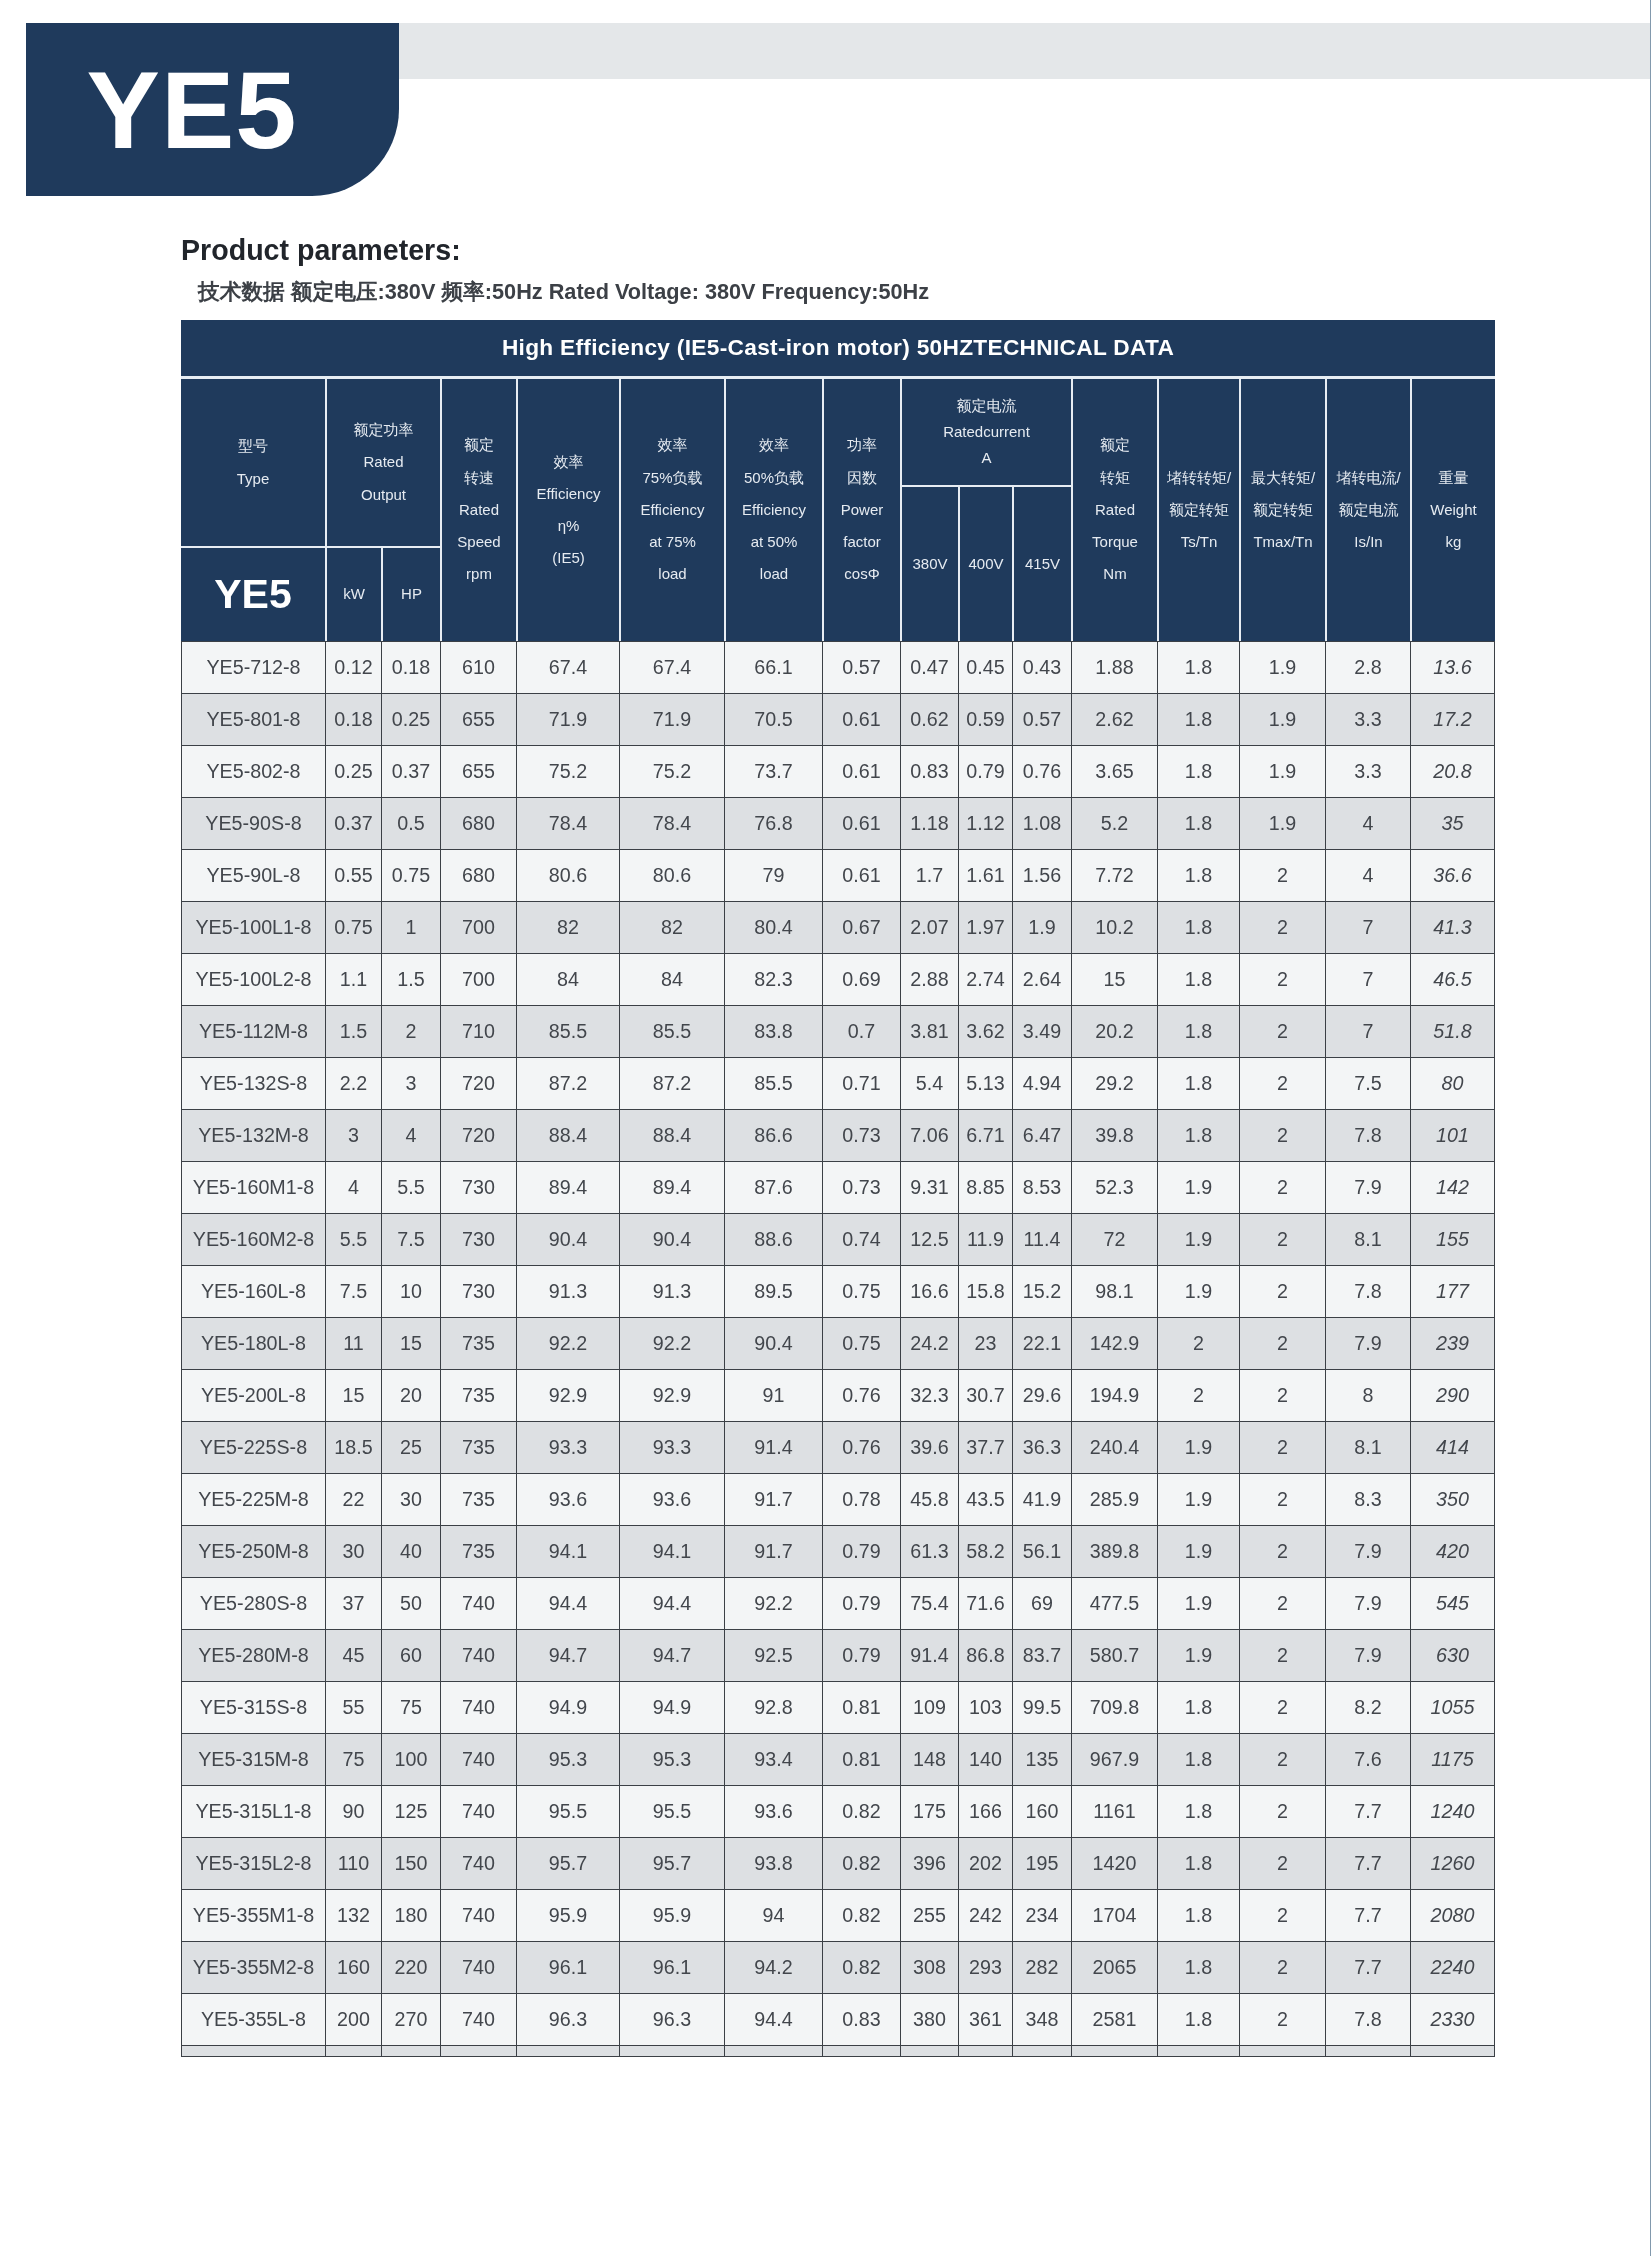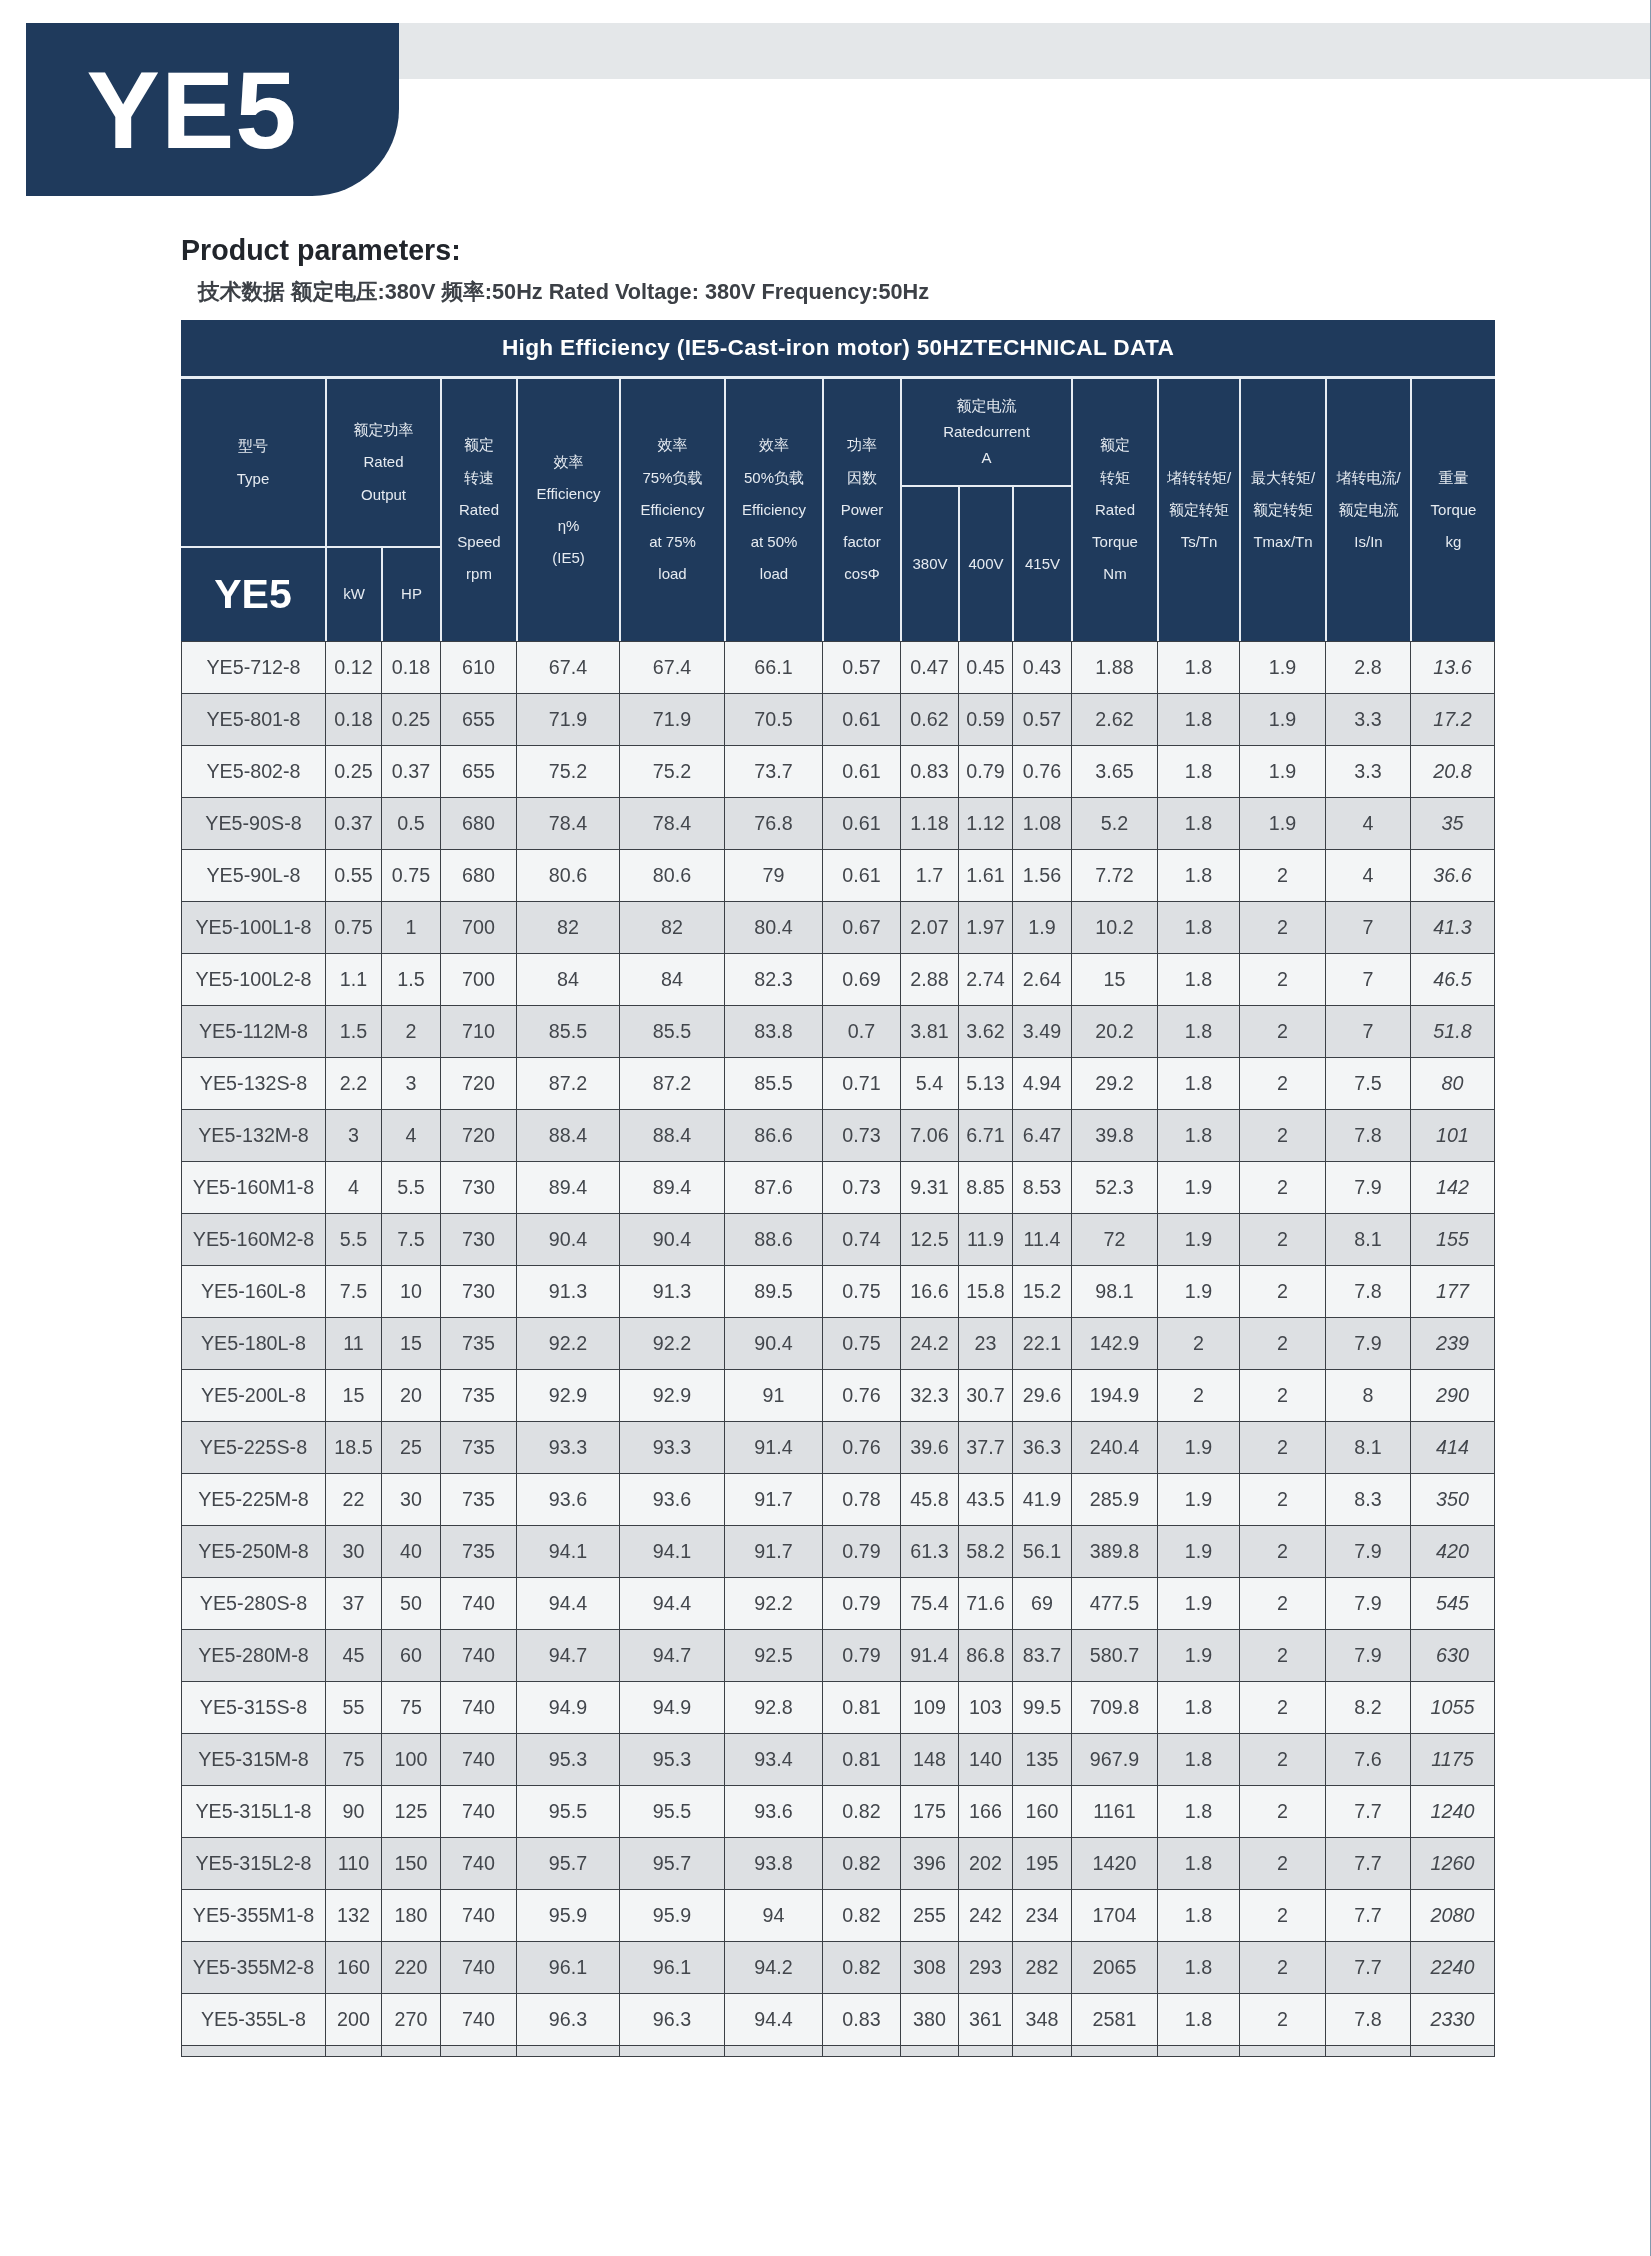--- a/index.html
+++ b/index.html
@@ -156,21 +156,21 @@
       <th rowspan="3" class="bl">堵转转矩/
 额定转矩
 Ts/Tn</th>
       <th rowspan="3" class="bl">最大转矩/
 额定转矩
 Tmax/Tn</th>
       <th rowspan="3" class="bl">堵转电流/
 额定电流
 Is/In</th>
       <th rowspan="3" class="bl">重量
-Torque
+Weight
 kg</th>
     </tr>
     <tr class="hr2">
       <th rowspan="2" class="bl">380V</th>
       <th rowspan="2" class="bl">400V</th>
       <th rowspan="2" class="bl">415V</th>
     </tr>
     <tr class="hr3">
       <th class="ye5">YE5</th>
       <th class="bl">kW</th>

